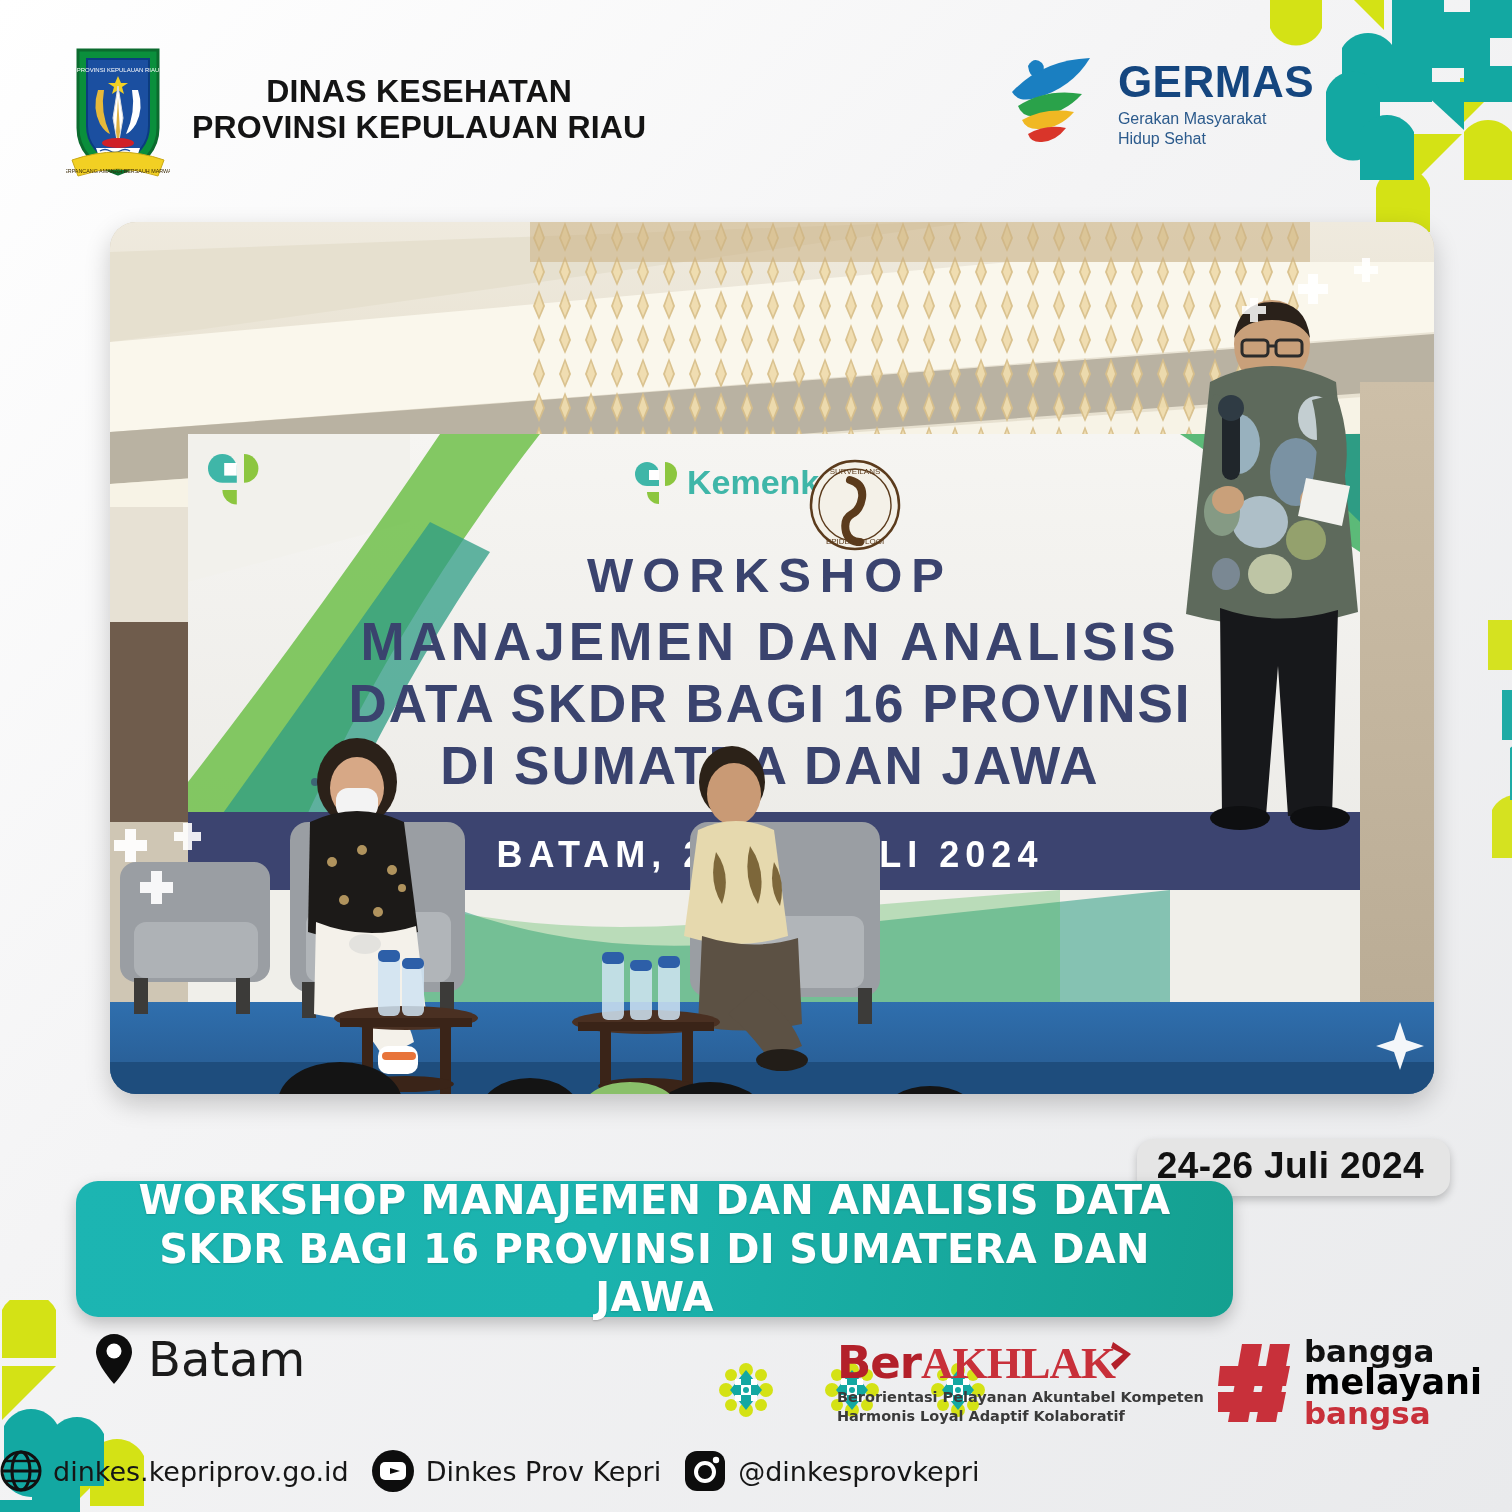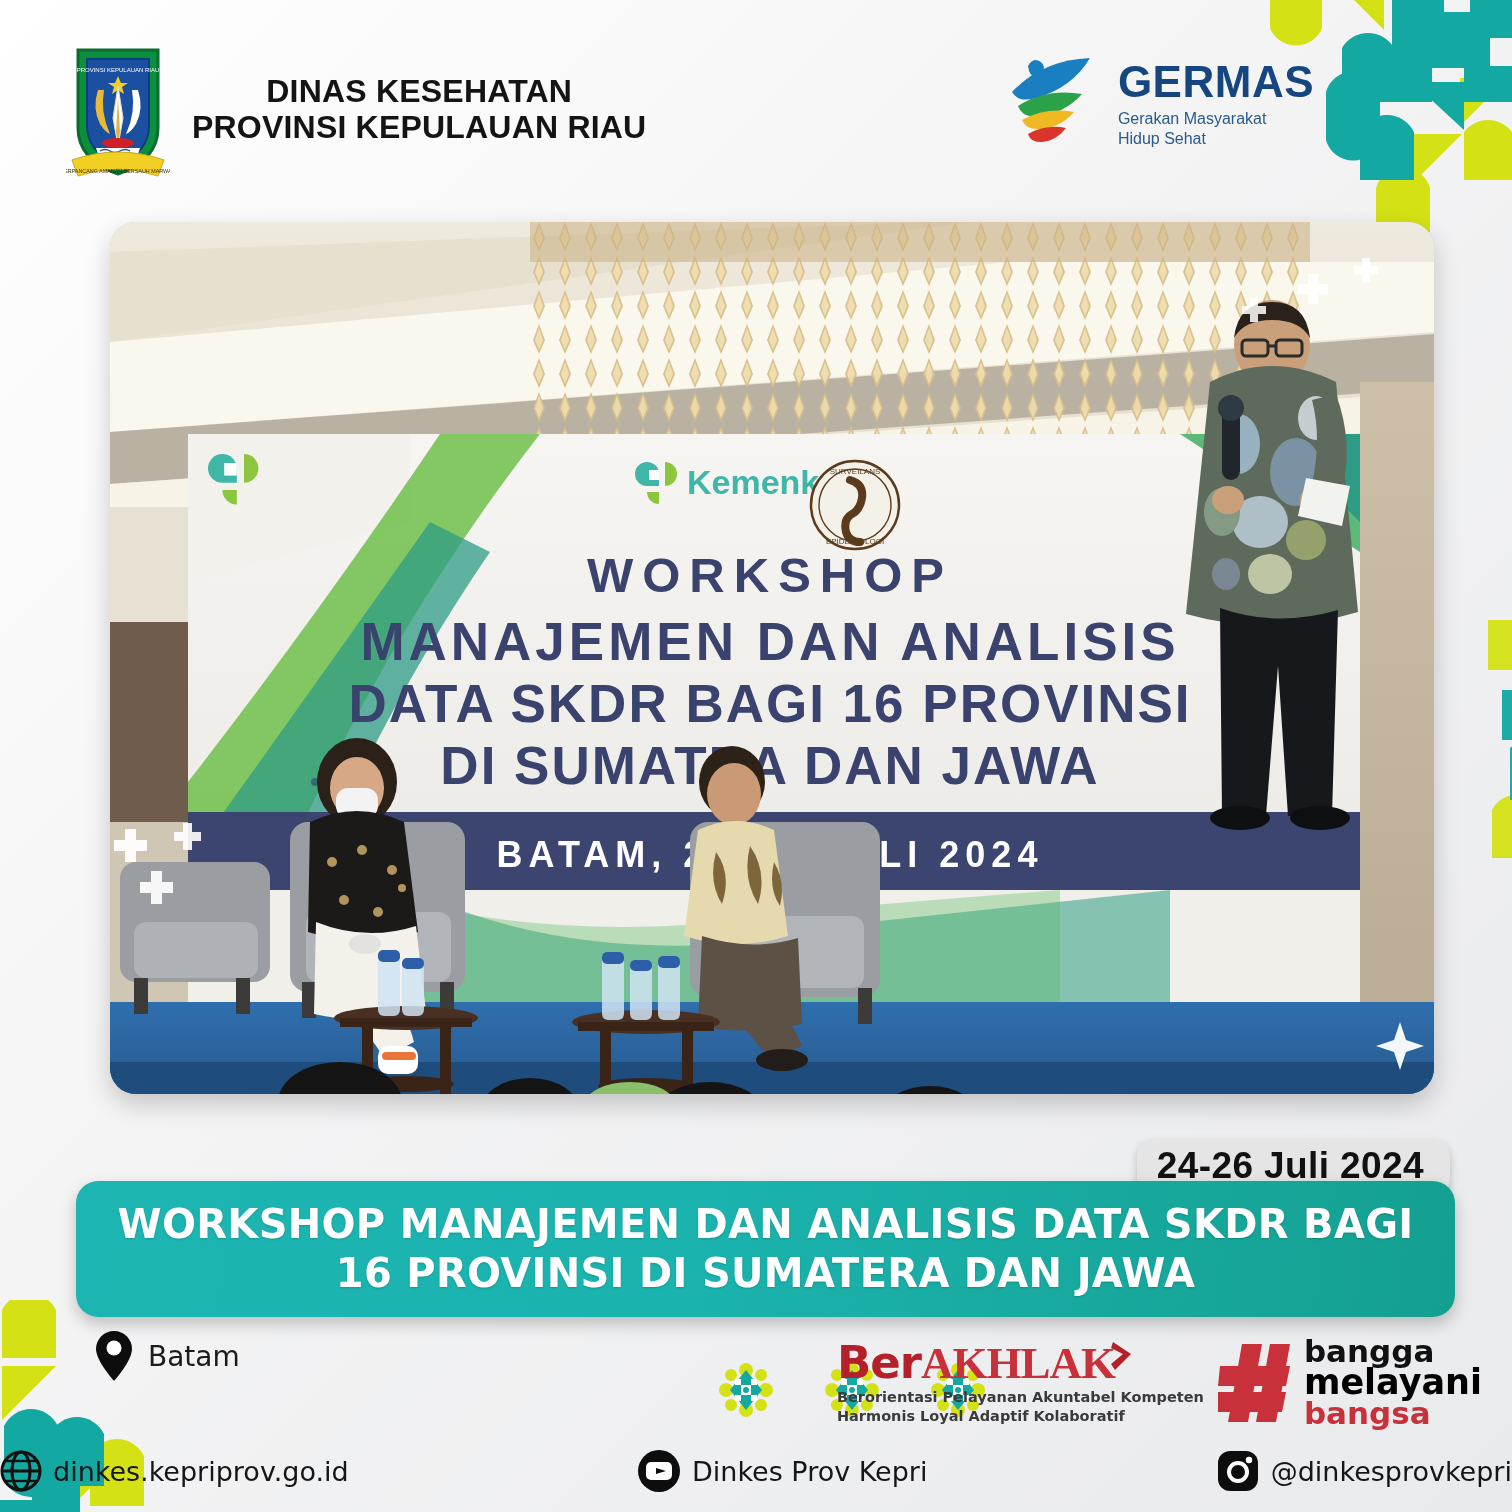--- a/index.html
+++ b/index.html
@@ -46,54 +46,54 @@
     position:absolute; right:62px; top:1139px;
     background:#e5e5e5; color:#111;
     font-size:37px; font-weight:bold; letter-spacing:.4px;
     padding:6px 26px 9px 20px; border-radius:17px;
     box-shadow:0 4px 9px rgba(0,0,0,.22);
     font-family:Liberation Sans, sans-serif;
   }
 
   
   #title-bar {
-    position:absolute; left:76px; top:1181px; width:1379px; height:136px;
+    position:absolute; left:76px; top:1181px; width:1157px; height:136px;
     background:linear-gradient(100deg,#1cb5b2 0%,#1bb3ae 45%,#14a090 100%);
     border-radius:22px; box-shadow:0 7px 16px rgba(0,0,0,.22);
     display:flex; align-items:center; justify-content:center; padding:0 33px;
   }
   #title-text {
     color:#fff; font-weight:bold; font-size:40px; line-height:1.22;
     text-align:center; letter-spacing:.3px;
     font-family:"DejaVu Sans", sans-serif;
     text-shadow:0 1px 2px rgba(0,0,0,.18);
   }
 
   
   #location { position:absolute; left:96px; top:1331px; display:flex; align-items:center; gap:16px; }
-  #location-label { font-size:28px; color:#1b1b1b; font-family:"DejaVu Sans", sans-serif; }
+  #location-label { font-size:48px; color:#1b1b1b; font-family:"DejaVu Sans", sans-serif; }
 
   
   #ornaments { position:absolute; left:718px; top:1362px; display:flex; gap:50px; }
 
   
   #brand-logos { position:absolute; right:30px; top:1337px; display:flex; align-items:center; gap:14px; }
   .berakhlak-wrap { position:relative; }
   .berakhlak-top { font-size:45px; font-weight:bold; letter-spacing:-1px; line-height:1; white-space:nowrap; font-family:"DejaVu Sans", sans-serif;}
   .berakhlak-top .ber { color:#b3202a; }
   .berakhlak-top .akhlak { color:#c8303a;font-family:Liberation Serif, serif; }
   .berakhlak-sub { font-size:14.5px; font-weight:bold; line-height:1.3; margin-top:2px; color:#3a3a3a; font-family:"DejaVu Sans", sans-serif;}
   .bangga-wrap { display:flex; align-items:center; gap:12px; }
   .bangga-words { line-height:.94; font-family:"DejaVu Sans", sans-serif; font-weight:bold; }
   .bangga-words .w1 { font-size:31px; color:#111; }
   .bangga-words .w2 { font-size:35px; color:#000000; }
   .bangga-words .w3 { font-size:31px; color:#c8303a; }
 
   
-  #footer { position:absolute; left:0; right:0; top:1449px; display:flex; justify-content:space-between; align-items:center; gap:22px; }
+  #footer { position:absolute; left:0; right:0; top:1449px; display:flex; justify-content:flex-start; align-items:center; gap:22px; }
   .f-item { display:flex; align-items:center; gap:11px; }
   .f-label { font-size:27px; color:#161616; font-family:"DejaVu Sans", sans-serif; }
 </style>
 </head>
 <body>
 
 <svg class="corner" id="corner-tr" viewBox="0 0 260 270">
   <defs>
     <g id="petal-tr">
       <path d="M0 0 L46 0 L46 46 A23 23 0 0 1 0 46 Z"></path>

